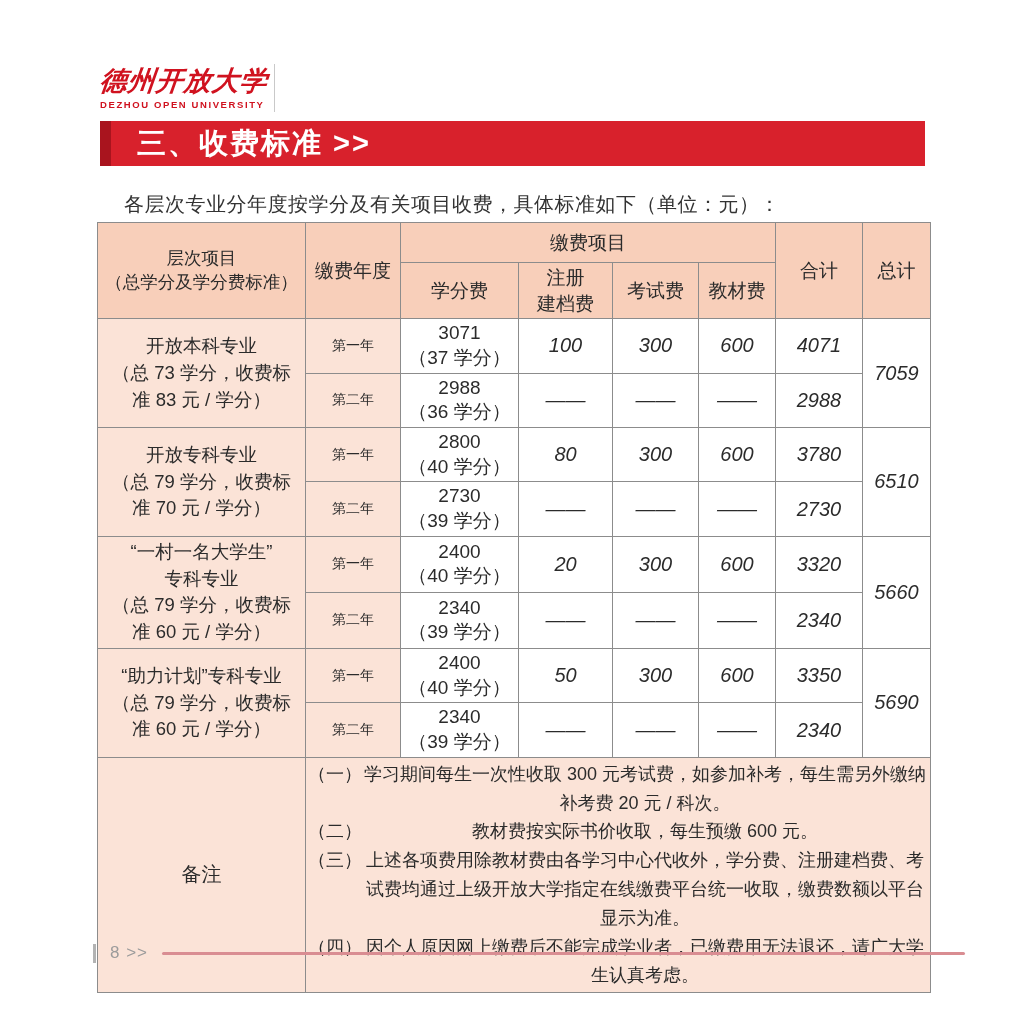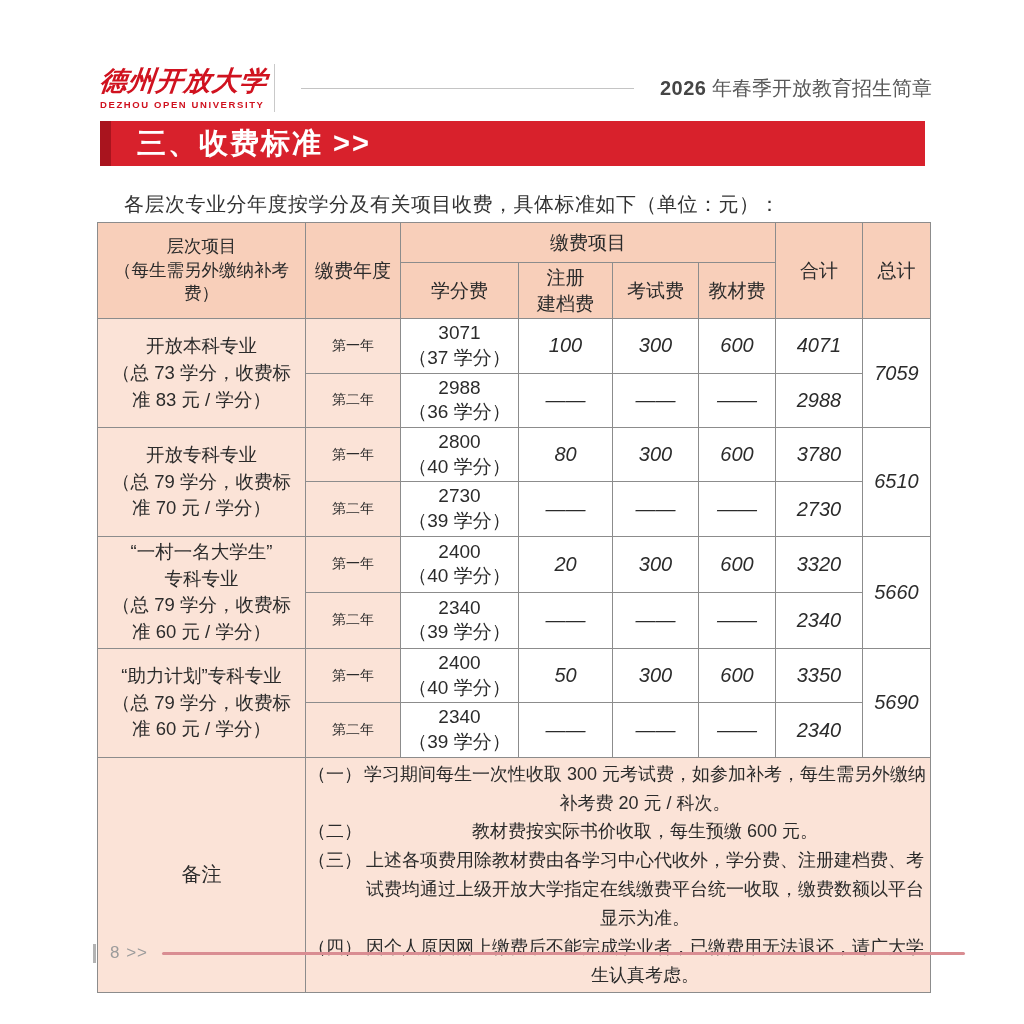--- a/index.html
+++ b/index.html
@@ -90,24 +90,20 @@
 <body>
 
 <div class="page">
 
   <div class="top-header">
     <div class="logo-block">
       <div class="logo-cn">德州开放大学</div>
       <div class="logo-en">DEZHOU OPEN UNIVERSITY</div>
     </div>
     <div class="header-vdivider"></div>
-    <div class="header-right">
-      <div class="header-rule"></div>
-      <div class="header-title"><span class="yr">2026</span><span> 年春季开放教育招生简章</span></div>
-    </div>
   </div>
 
   <div class="banner">
     <div class="banner-accent"></div>
     <div class="banner-title">三、收费标准 &gt;&gt;</div>
   </div>
 
   <div class="intro">各层次专业分年度按学分及有关项目收费，具体标准如下（单位：元）：</div>
 
   <table class="fees">
@@ -118,21 +114,21 @@
         <col style="width:94px">
       <col style="width:86px">
         <col style="width:77px">
         <col style="width:87px">
         <col style="width:68px">
     </colgroup>
     <tbody>
 
       <tr class="row-group">
         <th class="hdr-small two-line" rowspan="2">层次项目
-（每生需另外缴纳补考费）</th>
+（总学分及学分费标准）</th>
         <th class="hdr" rowspan="2">缴费年度</th>
         <th class="hdr" colspan="4">缴费项目</th>
         <th class="hdr" rowspan="2">合计</th>
         <th class="hdr" rowspan="2">总计</th>
       </tr>
       <tr class="row-sub">
         <th class="hdr">学分费</th>
         <th class="hdr two-line">注册
 建档费</th>
         <th class="hdr">考试费</th>

